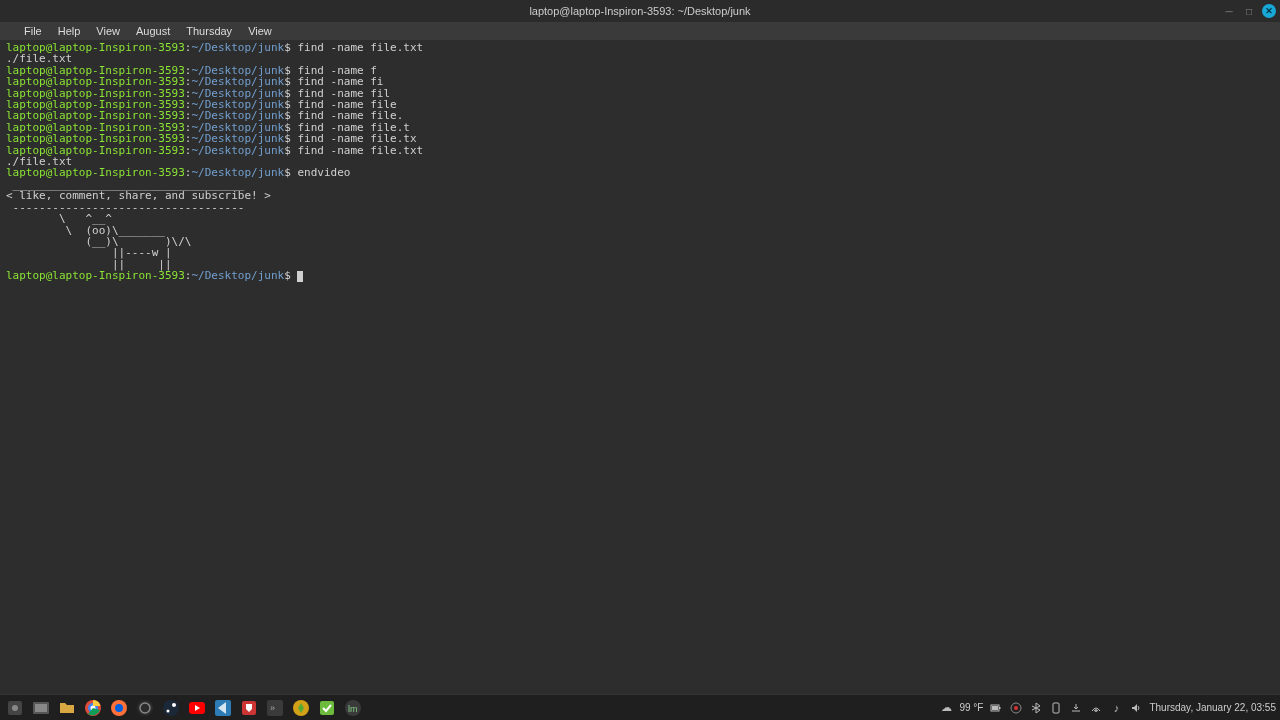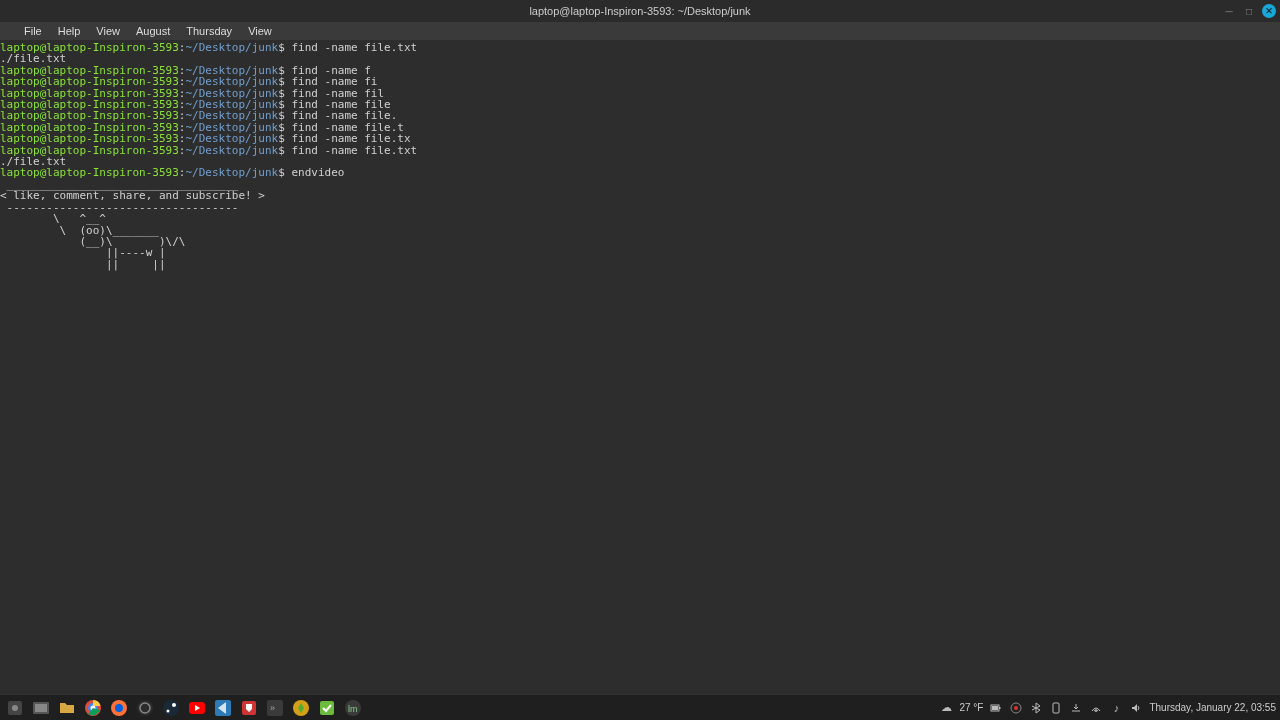--- a/index.html
+++ b/index.html
@@ -50,21 +50,21 @@
     padding: 0 16px;
     font-size: 11px;
     color: #ddd;
   }
   .menuitem { padding: 0 8px; cursor: pointer; }
   
   
   .terminal {
     background: #2d2d2d;
     height: 654px;
-    padding: 2px 0;
+    padding: 2px 6px;
     font-family: "DejaVu Sans Mono", monospace;
     font-size: 11px;
     line-height: 11.4px;
     color: #d0d0d0;
     white-space: pre;
     position: relative;
   }
   .t-user { color: #8ae234; }
   .t-path { color: #729fcf; }
   .t-cmd  { color: #d0d0d0; }
@@ -129,21 +129,21 @@
   <div class="menuitem">View</div>
 </div>
 
 <div class="terminal" id="terminal-body"><div><span><span class="t-user">laptop@laptop-Inspiron-3593</span><span class="t-cmd">:</span><span class="t-path">~/Desktop/junk</span><span class="t-cmd">$</span></span><span class="t-cmd"> find -name file.txt</span></div><div><span class="t-cmd">./file.txt</span></div><div><span><span class="t-user">laptop@laptop-Inspiron-3593</span><span class="t-cmd">:</span><span class="t-path">~/Desktop/junk</span><span class="t-cmd">$</span></span><span class="t-cmd"> find -name f</span></div><div><span><span class="t-user">laptop@laptop-Inspiron-3593</span><span class="t-cmd">:</span><span class="t-path">~/Desktop/junk</span><span class="t-cmd">$</span></span><span class="t-cmd"> find -name fi</span></div><div><span><span class="t-user">laptop@laptop-Inspiron-3593</span><span class="t-cmd">:</span><span class="t-path">~/Desktop/junk</span><span class="t-cmd">$</span></span><span class="t-cmd"> find -name fil</span></div><div><span><span class="t-user">laptop@laptop-Inspiron-3593</span><span class="t-cmd">:</span><span class="t-path">~/Desktop/junk</span><span class="t-cmd">$</span></span><span class="t-cmd"> find -name file</span></div><div><span><span class="t-user">laptop@laptop-Inspiron-3593</span><span class="t-cmd">:</span><span class="t-path">~/Desktop/junk</span><span class="t-cmd">$</span></span><span class="t-cmd"> find -name file.</span></div><div><span><span class="t-user">laptop@laptop-Inspiron-3593</span><span class="t-cmd">:</span><span class="t-path">~/Desktop/junk</span><span class="t-cmd">$</span></span><span class="t-cmd"> find -name file.t</span></div><div><span><span class="t-user">laptop@laptop-Inspiron-3593</span><span class="t-cmd">:</span><span class="t-path">~/Desktop/junk</span><span class="t-cmd">$</span></span><span class="t-cmd"> find -name file.tx</span></div><div><span><span class="t-user">laptop@laptop-Inspiron-3593</span><span class="t-cmd">:</span><span class="t-path">~/Desktop/junk</span><span class="t-cmd">$</span></span><span class="t-cmd"> find -name file.txt</span></div><div><span class="t-cmd">./file.txt</span></div><div><span><span class="t-user">laptop@laptop-Inspiron-3593</span><span class="t-cmd">:</span><span class="t-path">~/Desktop/junk</span><span class="t-cmd">$</span></span><span class="t-cmd"> endvideo</span></div><div class="t-cmd"> ___________________________________ 
 &lt; like, comment, share, and subscribe! &gt;
  ----------------------------------- 
         \   ^__^
          \  (oo)\_______
             (__)\       )\/\
                 ||----w |
-                ||     ||</div></div>
+                ||     ||</div><div><span><span class="t-user">laptop@laptop-Inspiron-3593</span><span class="t-cmd">:</span><span class="t-path">~/Desktop/junk</span><span class="t-cmd">$</span></span><span class="t-cmd"> </span><span class="cursor"></span></div></div>
 
 <div class="taskbar">
   <div class="taskbar-left">
     <div class="task-icon">
       <svg width="18" height="18" viewBox="0 0 18 18">
           <rect x="2" y="2" width="14" height="14" fill="#444" rx="2"></rect>
           <circle cx="9" cy="9" r="3" fill="#888"></circle>
         </svg>
     </div>
     <div class="task-icon">
@@ -223,21 +223,21 @@
     </div>
     <div class="task-icon">
       <svg width="18" height="18" viewBox="0 0 18 18">
           <circle cx="9" cy="9" r="8" fill="#3a3a3a"></circle>
           <text x="4" y="13" font-size="9" fill="#8c8" font-family="sans-serif">lm</text>
         </svg>
     </div>
   </div>
   <div class="taskbar-right">
     <span class="tray-icon">☁</span>
-    <span class="tray-text">27 °F</span>
+    <span class="tray-text">99 °F</span>
     <span class="tray-icon">
       <svg width="12" height="12" viewBox="0 0 12 12">
           <rect x="1" y="3" width="8" height="6" fill="none" stroke="#bbb"></rect>
           <rect x="9" y="5" width="1.5" height="2" fill="#bbb"></rect>
           <rect x="2" y="4" width="6" height="4" fill="#bbb"></rect>
         </svg>
     </span>
     <span class="tray-icon">
       <svg width="14" height="14" viewBox="0 0 14 14">
           <circle cx="7" cy="7" r="5" fill="none" stroke="#888"></circle>

